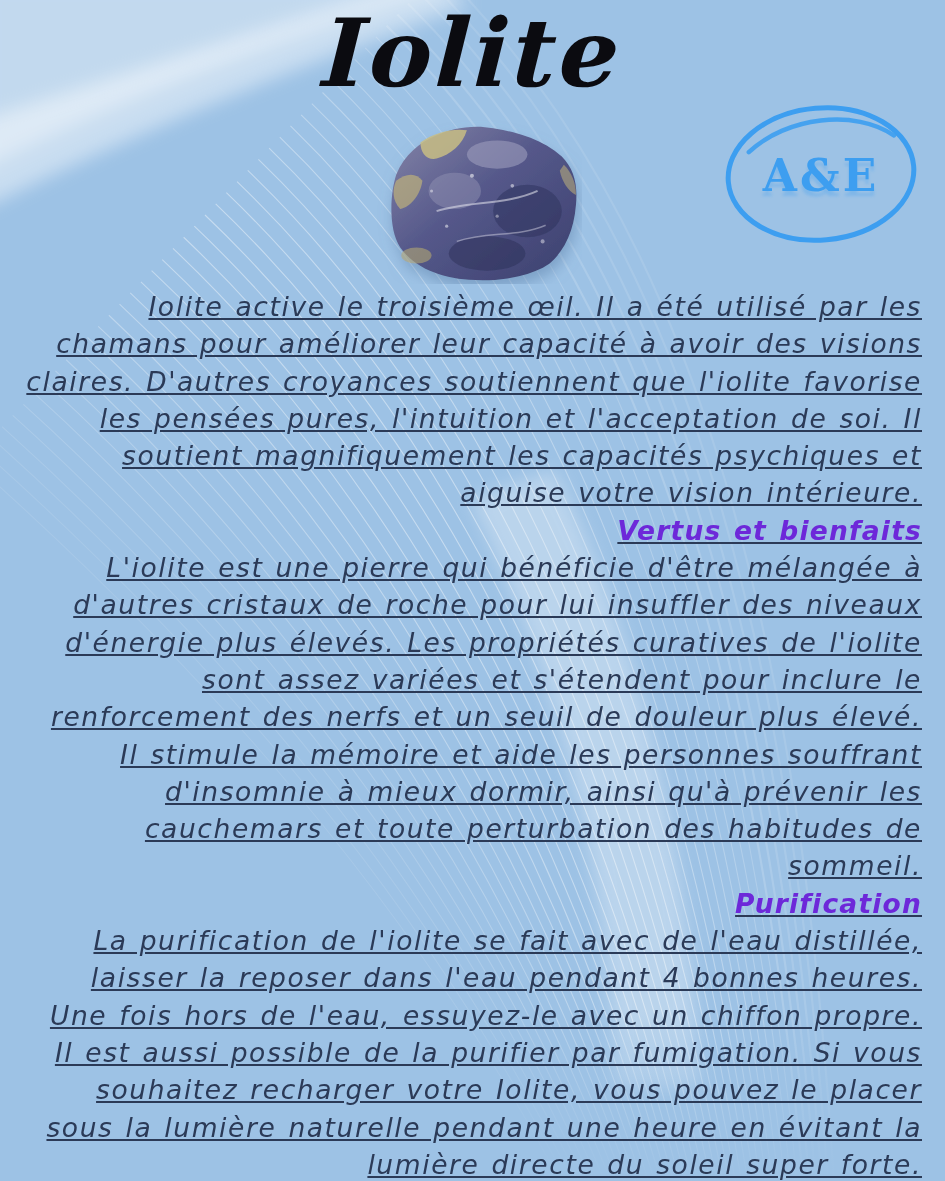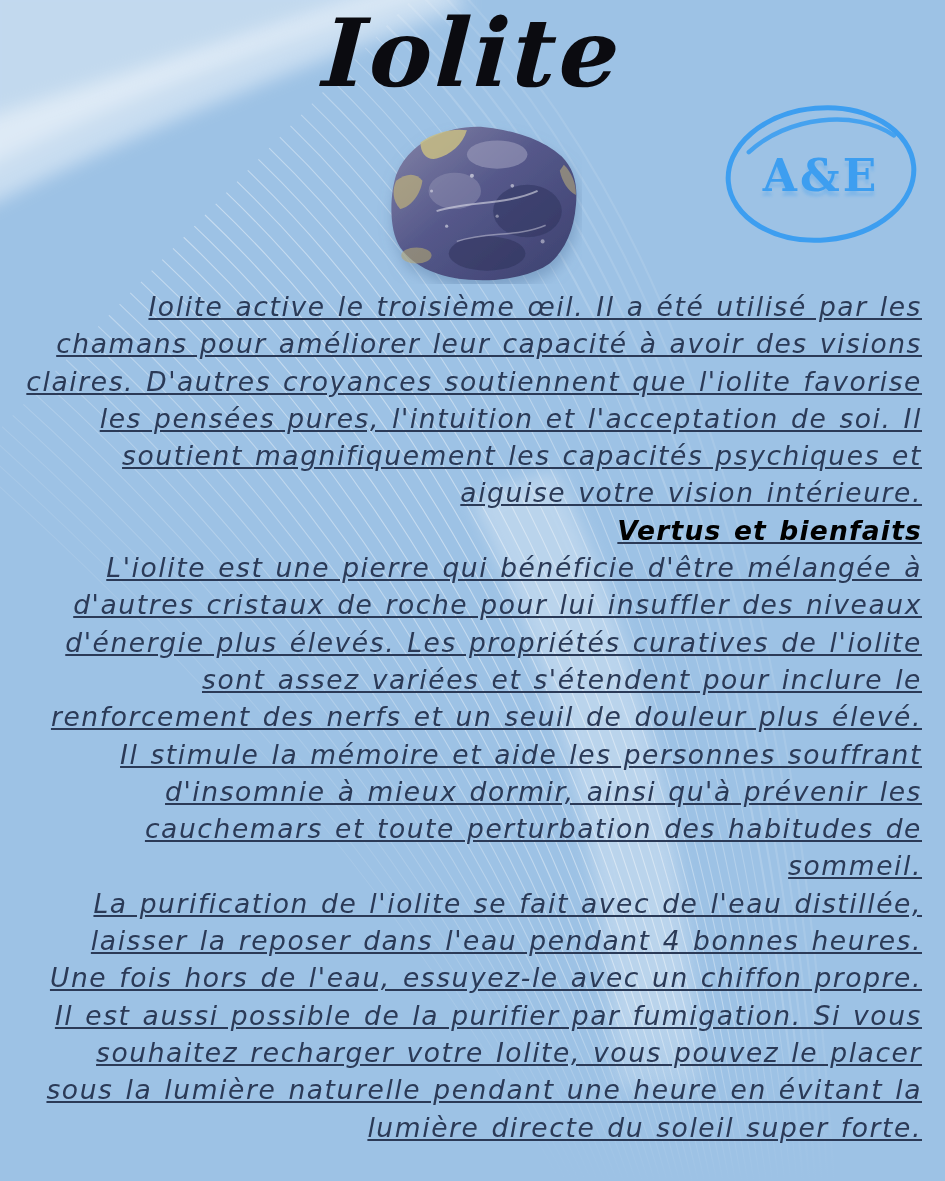--- a/index.html
+++ b/index.html
@@ -61,21 +61,21 @@
     color: #2b3a57;
     text-decoration: underline;
   }
   .content p { margin: 0; }
   .content h2 {
     margin: 0;
     font-size: 26.5px;
     line-height: 37.3px;
     font-weight: bold;
     letter-spacing: 1.2px;
-    color: #000000;
+    color: #6d28d9;
   }
 </style>
 </head>
 <body>
 
 <svg class="bg-svg" viewBox="0 0 945 1181">
   <defs>
     <filter id="soft" x="-30%" y="-30%" width="160%" height="160%">
       <feGaussianBlur stdDeviation="9"></feGaussianBlur>
     </filter>
@@ -190,14 +190,15 @@
     </g>
     <text x="100" y="98" text-anchor="middle" filter="url(#logoBlur)" opacity="0.3" font-family="DejaVu Serif, serif" font-weight="bold" font-size="44" letter-spacing="3" fill="#3d9ef0">A&amp;E</text>
     <text x="100" y="93" text-anchor="middle" font-family="DejaVu Serif, serif" font-weight="bold" font-size="44" letter-spacing="3" fill="#3d9ef0">A&amp;E</text>
   </svg>
 </div>
 
 <main class="content">
   <p>Iolite active le troisième œil. Il a été utilisé par les chamans pour améliorer leur capacité à avoir des visions claires. D'autres croyances soutiennent que l'iolite favorise les pensées pures, l'intuition et l'acceptation de soi. Il soutient magnifiquement les capacités psychiques et aiguise votre vision intérieure.</p>
   <h2>Vertus et bienfaits</h2>
   <p>L'iolite est une pierre qui bénéficie d'être mélangée à d'autres cristaux de roche pour lui insuffler des niveaux d'énergie plus élevés. Les propriétés curatives de l'iolite sont assez variées et s'étendent pour inclure le renforcement des nerfs et un seuil de douleur plus élevé. Il stimule la mémoire et aide les personnes souffrant d'insomnie à mieux dormir, ainsi qu'à prévenir les cauchemars et toute perturbation des habitudes de sommeil.</p>
+  <h2>Purification</h2>
   <p>La purification de l'iolite se fait avec de l'eau distillée, laisser la reposer dans l'eau pendant 4 bonnes heures. Une fois hors de l'eau, essuyez-le avec un chiffon propre. Il est aussi possible de la purifier par fumigation. Si vous souhaitez recharger votre Iolite, vous pouvez le placer sous la lumière naturelle pendant une heure en évitant la lumière directe du soleil super forte.</p>
 </main>
 
 </body></html>

